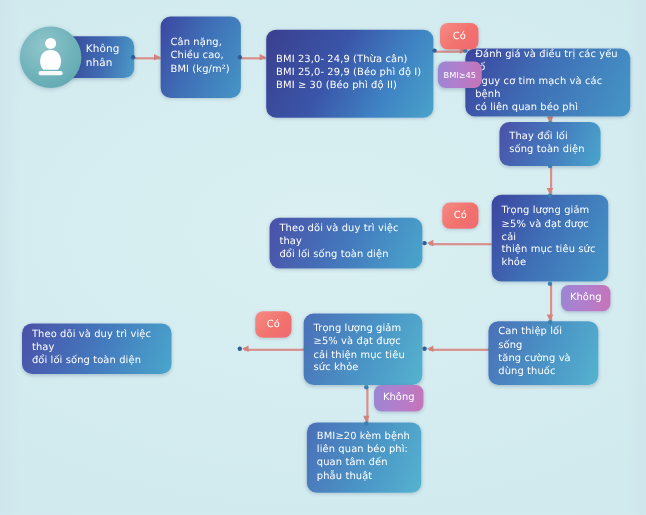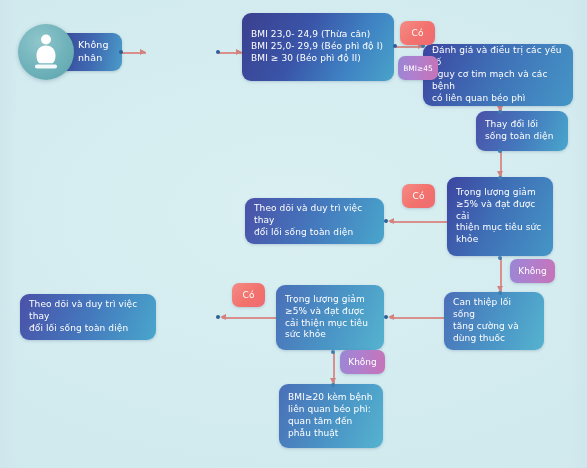--- a/index.html
+++ b/index.html
@@ -135,34 +135,39 @@
       <circle cx="15" cy="6.5" r="5" fill="#ffffff"></circle>
       <path d="M15 12.5c-6 0-9.5 4.2-9.5 10.2 0 4.2 1.4 6.6 3 7.6h13c1.6-1 3-3.4 3-7.6 0-6-3.5-10.2-9.5-10.2z" fill="#ffffff"></path>
       <rect x="4" y="31.5" width="22" height="4" rx="1.8" fill="#ffffff" opacity="0.92"></rect>
     </svg>
   </div>
 
   <div class="node g-pill" style="left:56px;top:33px;width:66px;height:38px;font-size:9.5px;padding-left:22px;">
     <span>Không nhân</span>
   </div>
 
-
-  <div class="node g-dark" style="left:242px;top:13px;width:152px;height:68px;font-size:9px;">
+  <div class="node g-mid" style="left:146px;top:15px;width:73px;height:74px;font-size:9px;">
+    <span>Cân nặng,
+Chiều cao,
+BMI (kg/m²)</span>
+  </div>
+
+  <div class="node g-dark" style="left:242px;top:27px;width:152px;height:80px;font-size:9px;">
     <span>BMI 23,0- 24,9 (Thừa cân)
 BMI 25,0- 29,9 (Béo phì độ I)
 BMI ≥ 30 (Béo phì độ II)</span>
   </div>
 
   <div class="node g-mid" style="left:423px;top:20px;width:150px;height:62px;font-size:9px;margin-top:24px;">
     <span>Đánh giá và điều trị các yếu tố
 nguy cơ tim mạch và các bệnh
 có liên quan béo phì</span>
   </div>
 
-  <div class="node g-blue" style="left:476px;top:111px;width:92px;height:40px;font-size:9px;">
+  <div class="node g-blue" style="left:454px;top:111px;width:92px;height:40px;font-size:9px;">
     <span>Thay đổi lối
 sống toàn diện</span>
   </div>
 
   <div class="node g-mid" style="left:447px;top:177px;width:106px;height:79px;font-size:9px;">
     <span>Trọng lượng giảm
 ≥5% và đạt được cải
 thiện mục tiêu sức
 khỏe</span>
   </div>

